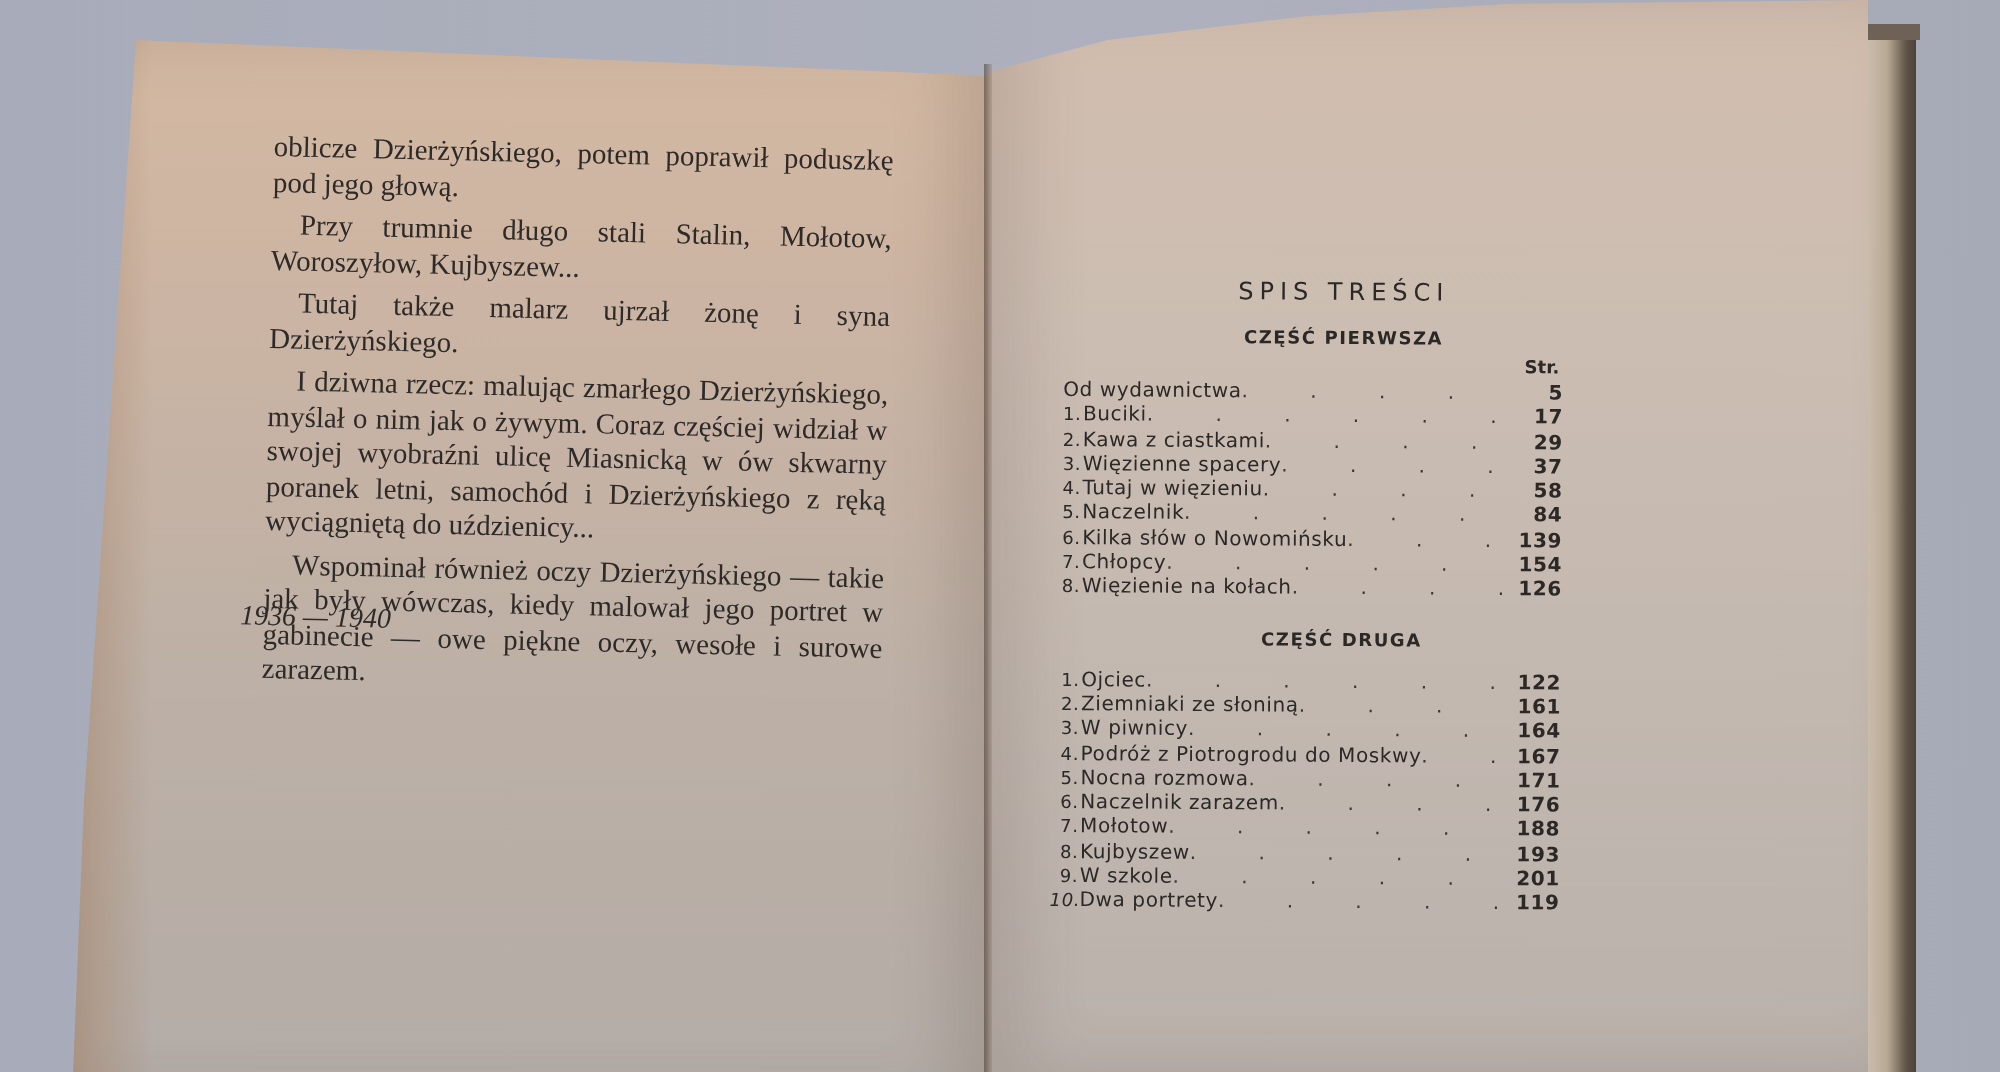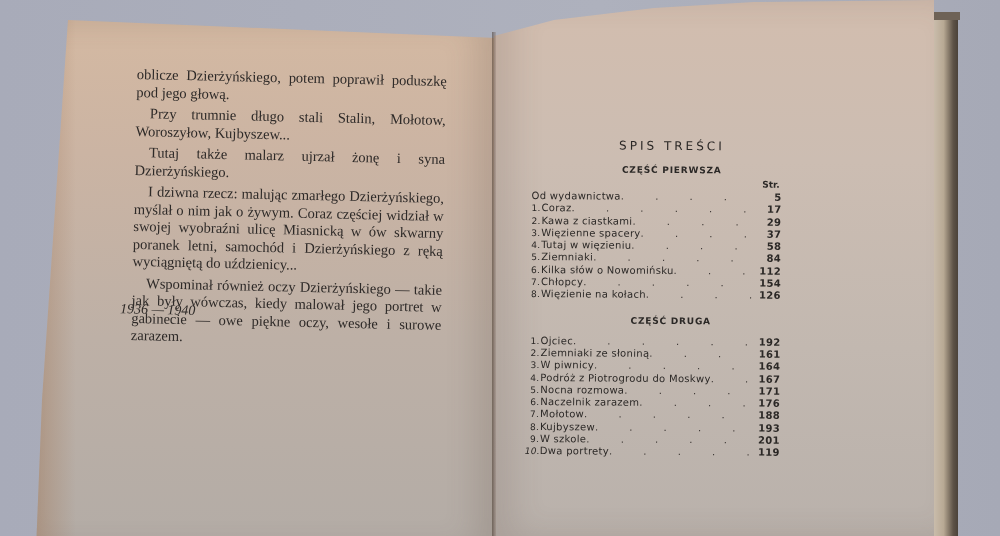--- a/index.html
+++ b/index.html
@@ -203,21 +203,21 @@
 
   <div id="sec0">
       <div class="toc-row">
         <span class="toc-num" style="width: 0px;"></span>
         <span class="toc-label">Od wydawnictwa</span>
         <span class="toc-dots">. . . . . . . . . . . . . . . . . . . . . . . . . .</span>
         <span class="toc-page">5</span>
       </div>
       <div class="toc-row">
         <span class="toc-num">1.</span>
-        <span class="toc-label">Coraz</span>
+        <span class="toc-label">Buciki</span>
         <span class="toc-dots">. . . . . . . . . . . . . . . . . . . . . . . . . .</span>
         <span class="toc-page">17</span>
       </div>
       <div class="toc-row">
         <span class="toc-num">2.</span>
         <span class="toc-label">Kawa z ciastkami</span>
         <span class="toc-dots">. . . . . . . . . . . . . . . . . . . . . . . . . .</span>
         <span class="toc-page">29</span>
       </div>
       <div class="toc-row">
@@ -227,29 +227,29 @@
         <span class="toc-page">37</span>
       </div>
       <div class="toc-row">
         <span class="toc-num">4.</span>
         <span class="toc-label">Tutaj w więzieniu</span>
         <span class="toc-dots">. . . . . . . . . . . . . . . . . . . . . . . . . .</span>
         <span class="toc-page">58</span>
       </div>
       <div class="toc-row">
         <span class="toc-num">5.</span>
-        <span class="toc-label">Ziemniaki</span>
+        <span class="toc-label">Naczelnik</span>
         <span class="toc-dots">. . . . . . . . . . . . . . . . . . . . . . . . . .</span>
         <span class="toc-page">84</span>
       </div>
       <div class="toc-row">
         <span class="toc-num">6.</span>
         <span class="toc-label">Kilka słów o Nowomińsku</span>
         <span class="toc-dots">. . . . . . . . . . . . . . . . . . . . . . . . . .</span>
-        <span class="toc-page">112</span>
+        <span class="toc-page">139</span>
       </div>
       <div class="toc-row">
         <span class="toc-num">7.</span>
         <span class="toc-label">Chłopcy</span>
         <span class="toc-dots">. . . . . . . . . . . . . . . . . . . . . . . . . .</span>
         <span class="toc-page">154</span>
       </div>
       <div class="toc-row">
         <span class="toc-num">8.</span>
         <span class="toc-label">Więzienie na kołach</span>
@@ -260,21 +260,21 @@
 
   <div class="gap"></div>
   <div class="toc-section">CZĘŚĆ DRUGA</div>
   <div class="gap" style="height:6px"></div>
 
   <div id="sec1">
       <div class="toc-row">
         <span class="toc-num">1.</span>
         <span class="toc-label">Ojciec</span>
         <span class="toc-dots">. . . . . . . . . . . . . . . . . . . . . . . . . .</span>
-        <span class="toc-page">192</span>
+        <span class="toc-page">122</span>
       </div>
       <div class="toc-row">
         <span class="toc-num">2.</span>
         <span class="toc-label">Ziemniaki ze słoniną</span>
         <span class="toc-dots">. . . . . . . . . . . . . . . . . . . . . . . . . .</span>
         <span class="toc-page">161</span>
       </div>
       <div class="toc-row">
         <span class="toc-num">3.</span>
         <span class="toc-label">W piwnicy</span>

